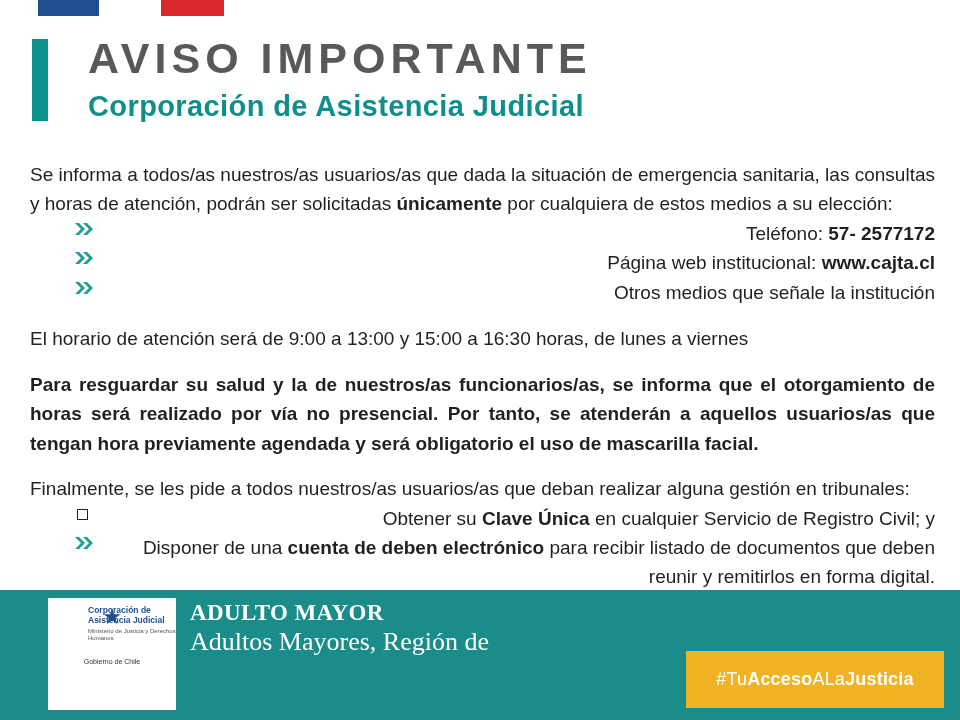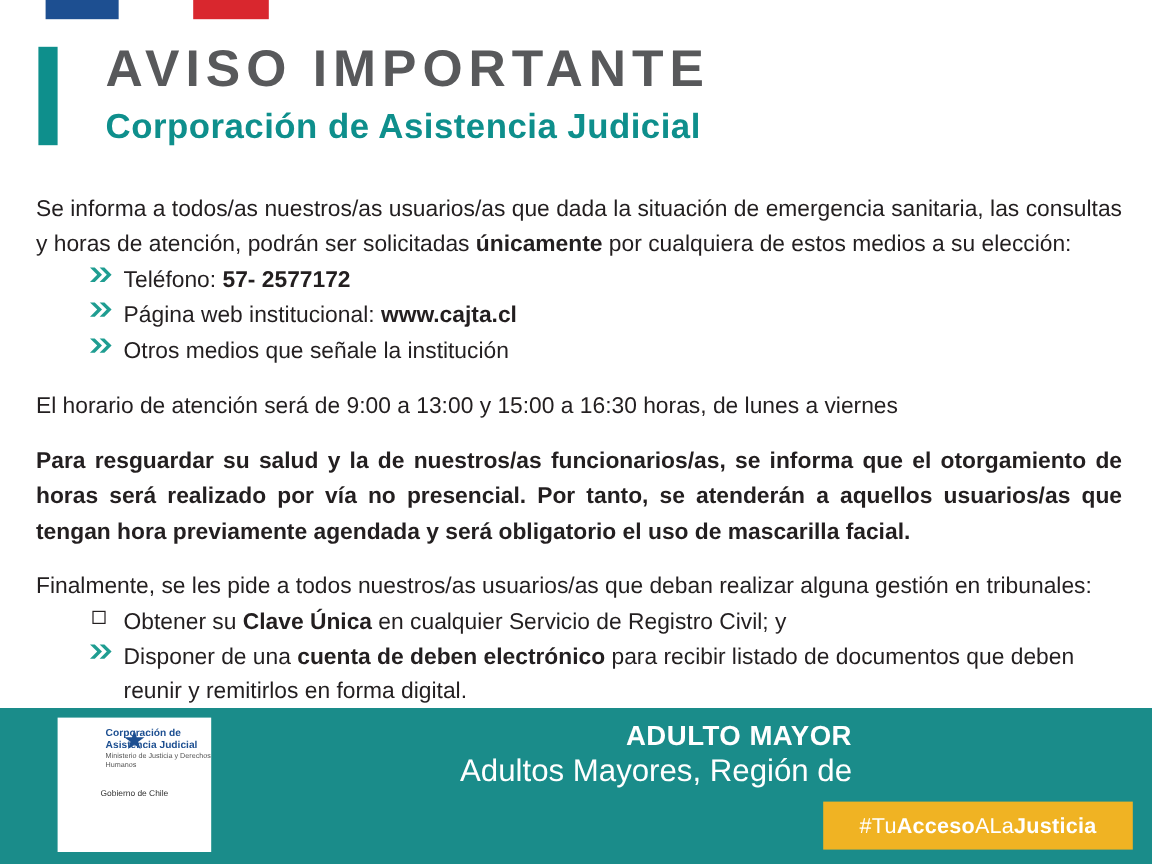--- a/index.html
+++ b/index.html
@@ -66,21 +66,21 @@
     color: #231f20;
     line-height: 1.55;
   }
   .para { margin: 0 0 0 0; text-align: justify; }
   .para.just { text-align: justify; }
   .spacer { height: 16px; }
   .bold { font-weight: bold; }
   .strongblock { font-weight: bold; }
 
   
-  .bullets { margin: 0; padding: 0; list-style: none; }
+  .bullets { margin: 0; padding: 0; list-style: none; text-align: right; }
   .bullets li {
     position: relative;
     padding-left: 73px;
     min-height: 22px;
     line-height: 1.5;
     margin: 1px 0;
   }
   .chev {
     position: absolute;
     left: 44px; top: 2px;
@@ -124,31 +124,32 @@
     text-align: center;
   }
   .fl-t1 { font-size: 8.5px; font-weight: bold; color:#1d4f91; text-align:left; width:100%; padding-left:40px; margin-top:-24px; line-height:1.12; }
   .fl-t2 { font-size: 6px; color:#555; text-align:left; width:100%; padding-left:40px; margin-top:3px; line-height:1.15; }
   .fl-t3 { font-size: 7px; color:#333; margin-top:16px; }
 
   .footer-text {
     position: absolute;
     left: 190px; top: 10px;
     width: 520px;
-    text-align: right;
+    text-align: left;
     color: #ffffff;
+    font-family: Liberation Serif, serif;
   }
   .f-line1 { font-size: 23px; font-weight: bold; letter-spacing: 0.4px; }
   .f-line2 { font-size: 26px; margin-top: 4px; line-height: 1.2; }
   .f-line3 { font-size: 26px; line-height: 1.2; }
 
   .hashtag {
     position: absolute;
     right: 16px; bottom: 12px;
-    width: 258px; height: 40px;
+    width: 258px; height: 57px;
     background: #f0b323;
     color: #ffffff;
     font-size: 18px;
     font-weight: bold;
     display: flex;
     align-items: center;
     justify-content: center;
     letter-spacing: 0.2px;
   }
   .hashtag .light { font-weight: normal; }

